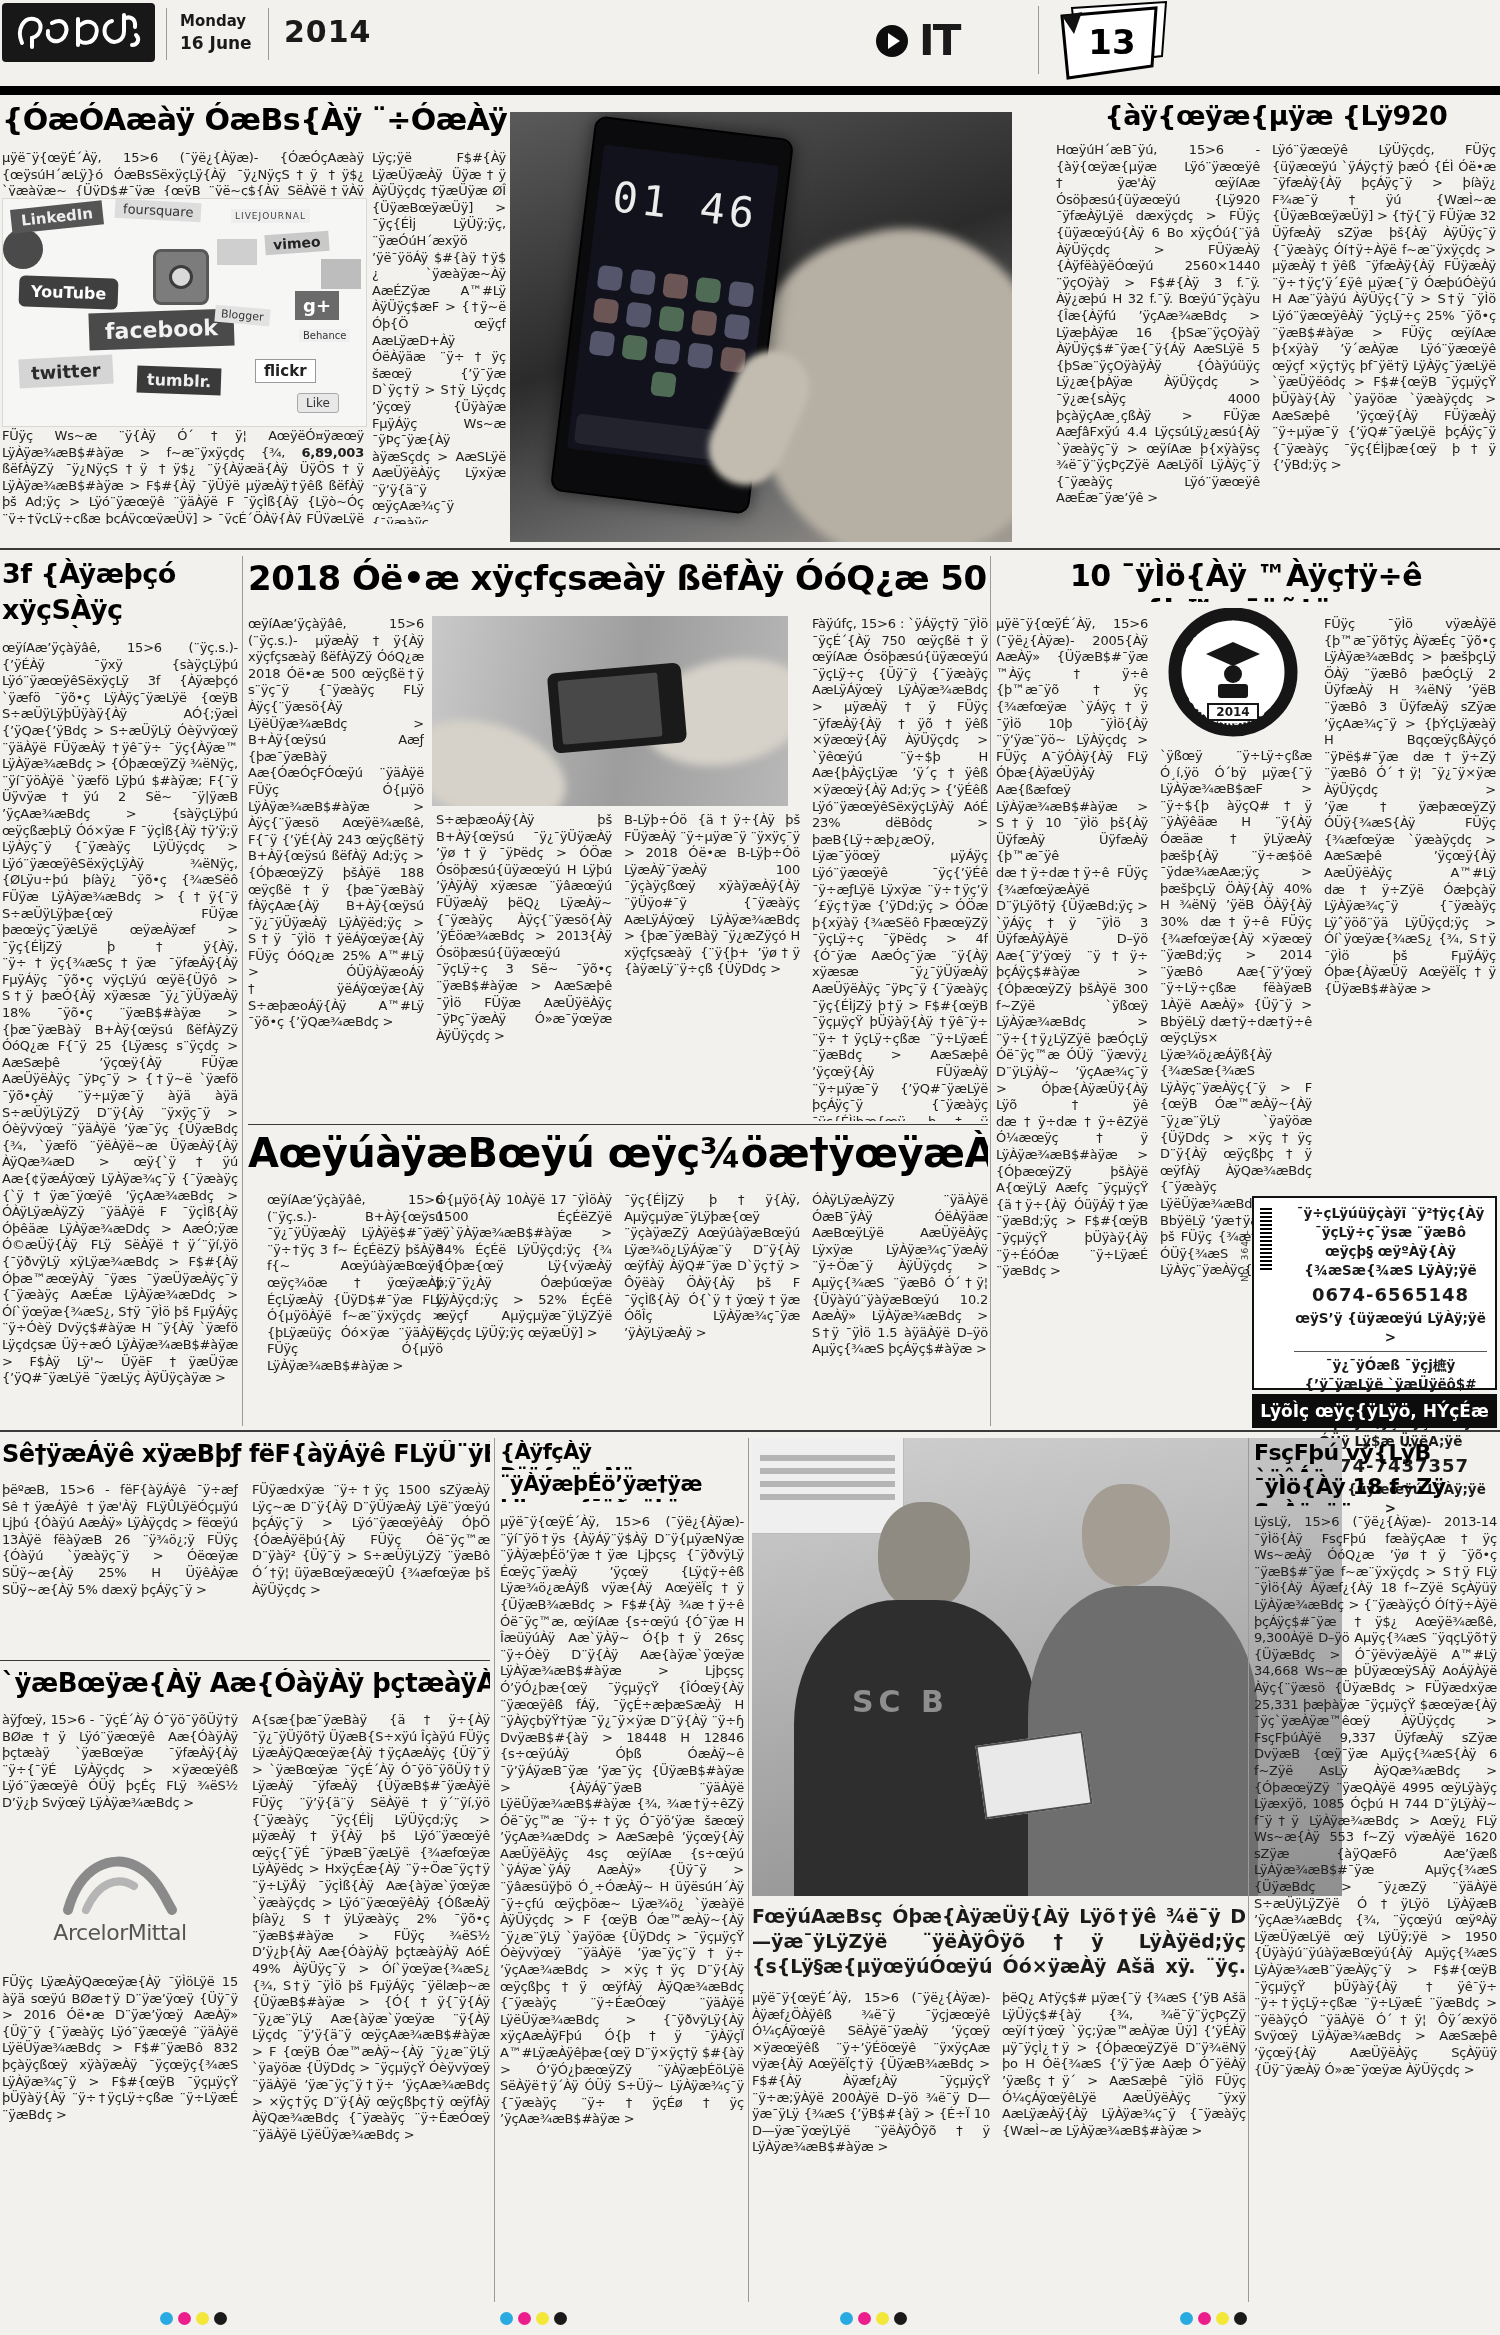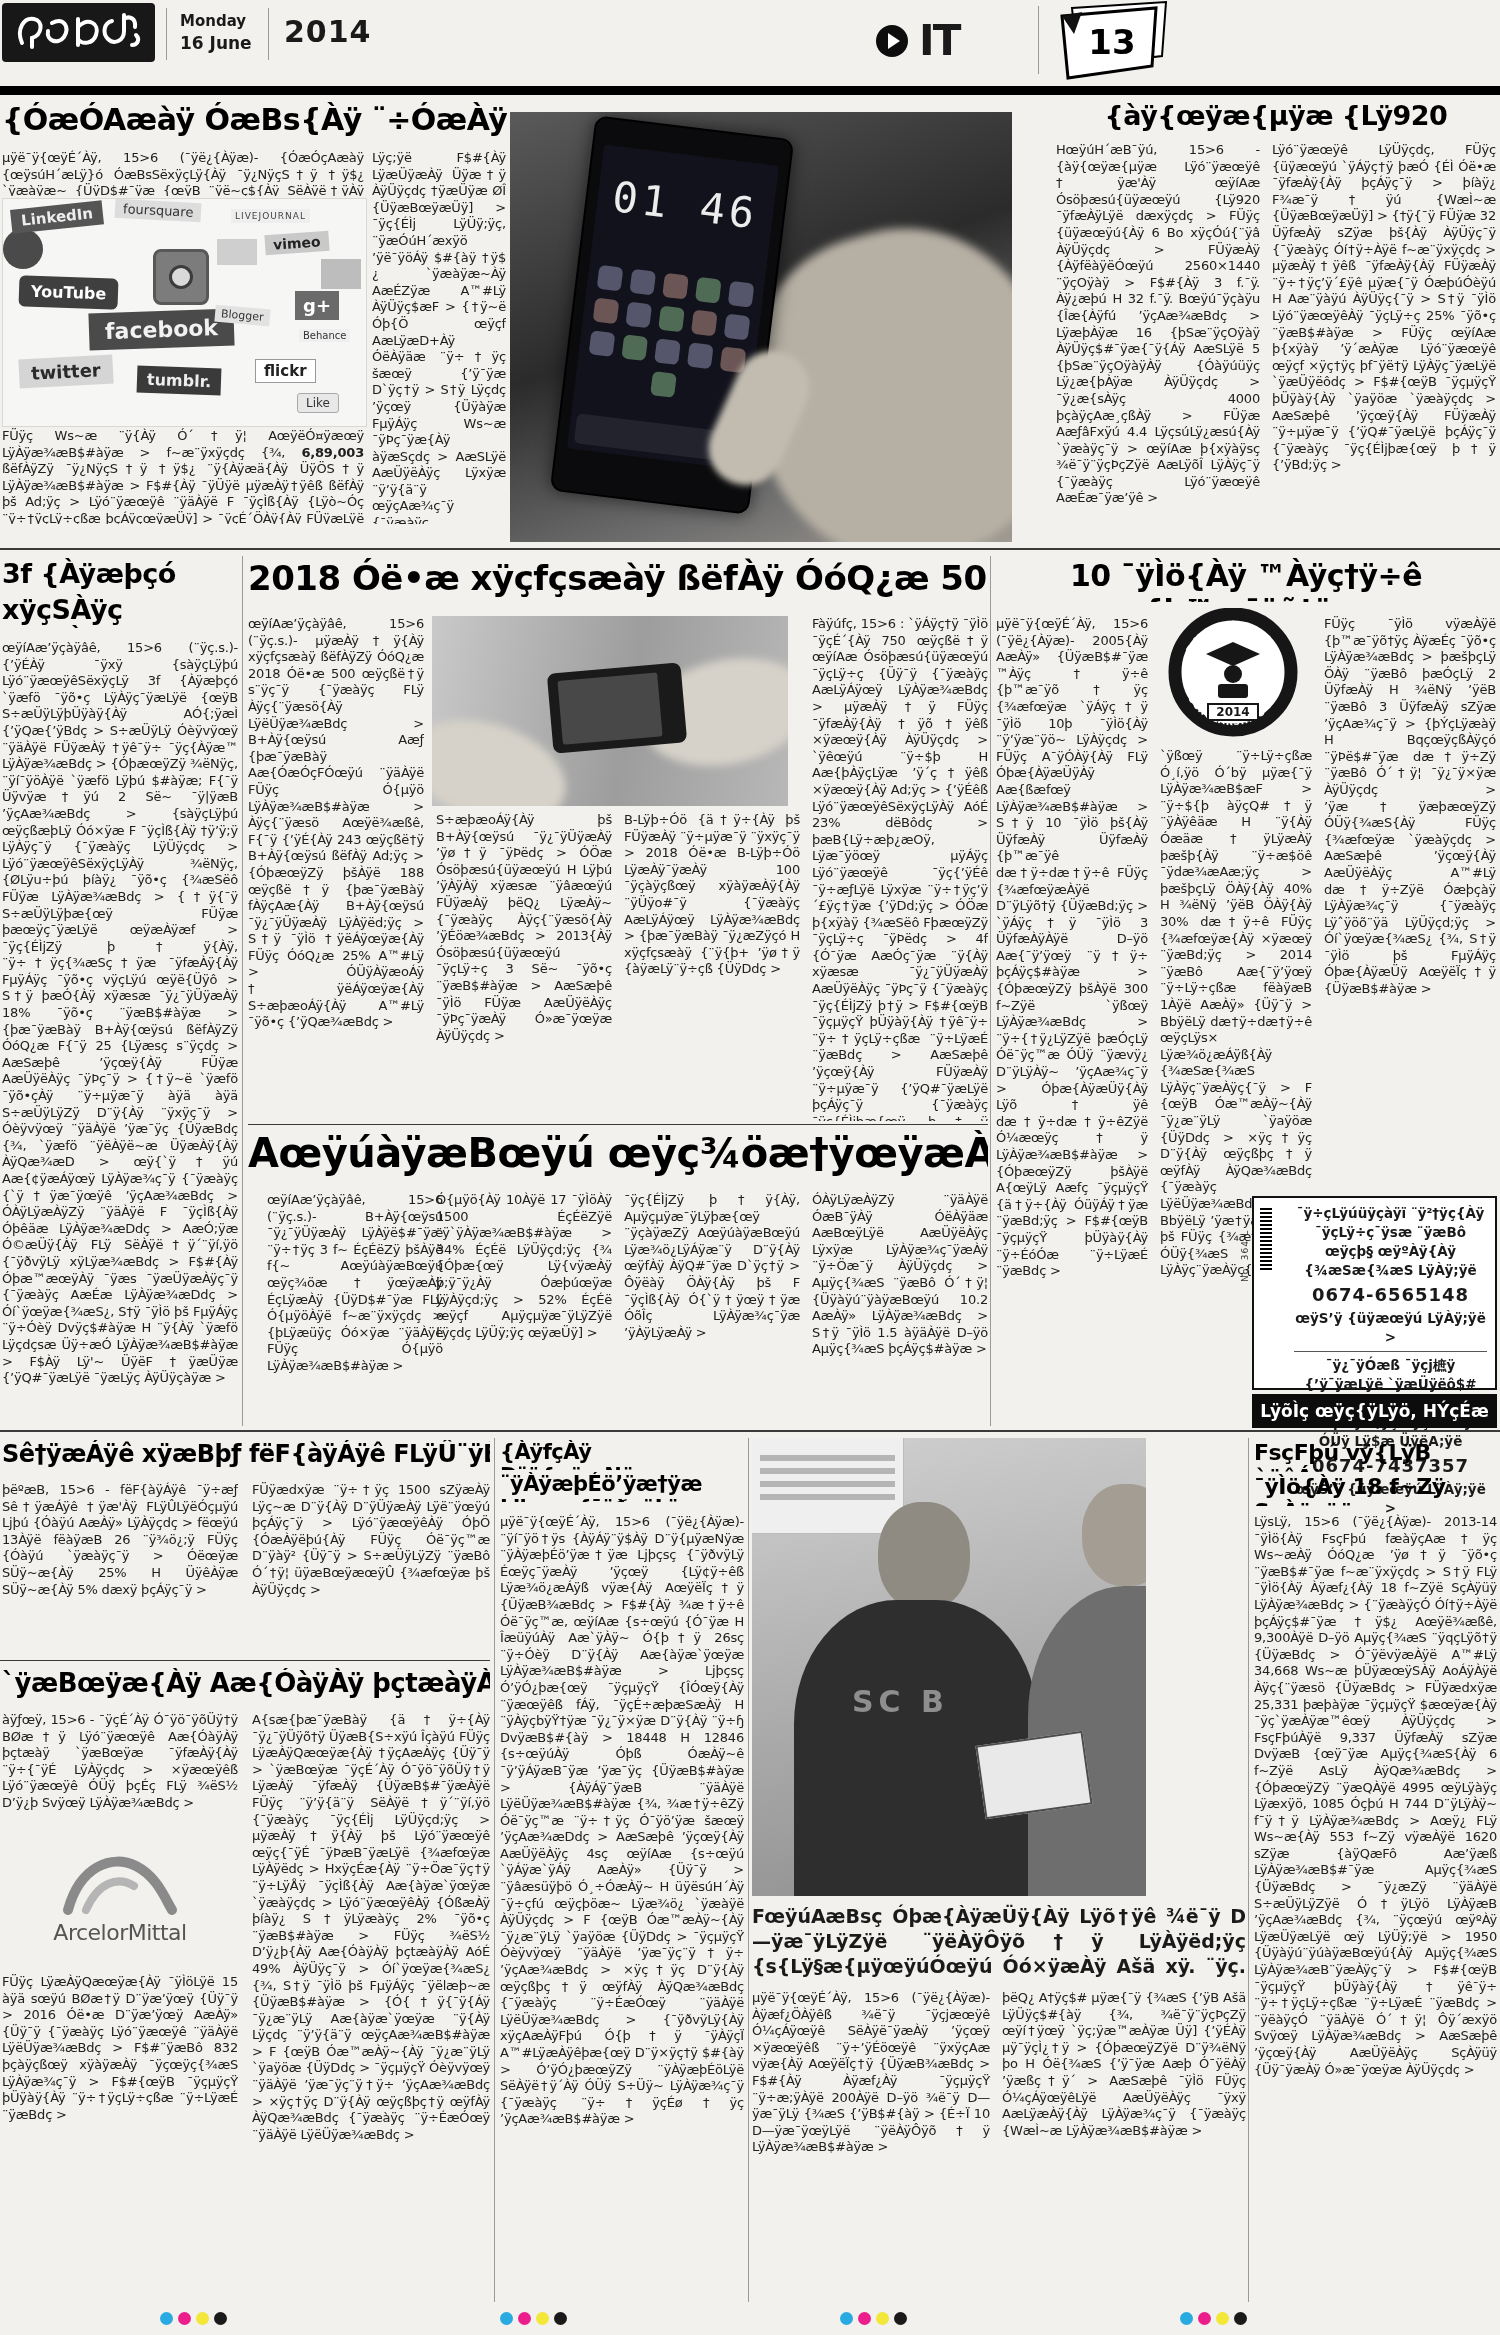--- a/index.html
+++ b/index.html
@@ -244,21 +244,21 @@
   </div>
   <div class="abs col" style="left:2px;top:1974px;width:236px;height:328px;">FÜÿç LÿæÀÿQæœÿæ{Àÿ ¯ÿÌöLÿë 15 àÿä sœÿú BØæ†ÿ D¨ÿæ’ÿœÿ {Üÿ¯ÿ &gt; 2016 Óë•æ D¨ÿæ’ÿœÿ AæÀÿ» {Üÿ¯ÿ {¯ÿæàÿç Lÿó¨ÿæœÿê ¨ÿäÀÿë LÿëÜÿæ¾æBdç &gt; F$#¨ÿæBô 832 þçàÿçßœÿ xÿàÿæÀÿ ¯ÿçœÿç{¾æS LÿÀÿæ¾ç¯ÿ &gt; F$#{œÿB ¯ÿçµÿçŸ þÜÿàÿ{Àÿ ¨ÿ÷†ÿçLÿ÷çßæ ¨ÿ÷LÿæÉ ¨ÿæBdç &gt;</div>
   <div class="abs col" style="left:252px;top:1712px;width:238px;height:590px;">A{sæ{þæ¯ÿæBàÿ {ä†ÿ÷{Àÿ ¯ÿ¿¯ÿÜÿõ†ÿ ÜÿæB{S÷xÿú Îçàÿú FÜÿç LÿæÀÿQæœÿæ{Àÿ †ÿçAæÀÿç {Üÿ¯ÿ &gt; `ÿæBœÿæ ¯ÿçÉ´Àÿ Ó¯ÿö¯ÿõÜÿ†ÿ LÿæÀÿ ¯ÿfæÀÿ {ÜÿæB$#¯ÿæÀÿë FÜÿç ¨ÿ’ÿ{ä¨ÿ SëÀÿë†ÿ´¨ÿí‚ÿö {¯ÿæàÿç ¯ÿç{ÉÌj LÿÜÿçd;ÿç &gt; µÿæÀÿ†ÿ{Àÿ þš Lÿó¨ÿæœÿê œÿç{¯ÿÉ ¯ÿÞæB¯ÿæLÿë {¾æfœÿæ LÿÀÿëdç &gt; HxÿçÉæ{Àÿ ¨ÿ÷Öæ¯ÿç†ÿ ¨ÿ÷LÿÅÿ ¯ÿçÌß{Àÿ Aæ{àÿæ`ÿœÿæ `ÿæàÿçdç &gt; Lÿó¨ÿæœÿêÀÿ {ÓßæÀÿ þíàÿ¿ S†ÿLÿæàÿç 2% ¯ÿõ•ç ¨ÿæB$#àÿæ &gt; FÜÿç ¾ëS½ D’ÿ¿þ{Àÿ Aæ{ÓàÿÀÿ þçtæàÿÀÿ AóÉ 49% ÀÿÜÿç¯ÿ &gt; Óí`ÿœÿæ{¾æS¿ {¾, S†ÿ ¯ÿÌö þš FµÿÁÿç ¯ÿëlæþ~æ {ÜÿæB$#àÿæ &gt; {Ó{†ÿ{¯ÿ{Áÿ ¯ÿ¿æ¨ÿLÿ Aæ{àÿæ`ÿœÿæ ¨ÿ{Àÿ Lÿçdç ¨ÿ’ÿ{ä¨ÿ œÿçAæ¾æB$#àÿæ &gt; F {œÿB Óæ™æÀÿ~{Àÿ ¯ÿ¿æ¨ÿLÿ `ÿaÿöæ {ÜÿDdç &gt; ¯ÿçµÿçŸ Óèÿvÿœÿ ¨ÿäÀÿë ’ÿæ¯ÿç¨ÿ†ÿ÷ ’ÿçAæ¾æBdç &gt; ×ÿç†ÿç D¨ÿ{Àÿ œÿçßþç†ÿ œÿfÀÿ ÀÿQæ¾æBdç {¯ÿæàÿç ¨ÿ÷ÉæÓœÿ ¨ÿäÀÿë LÿëÜÿæ¾æBdç &gt;</div>
   <div class="abs vrule" style="left:494px;top:1438px;height:864px;"></div>
 
   <div class="abs hl" style="left:500px;top:1440px;width:246px;height:30px;font-size:21px;">{ÀÿfçÀÿ D¨ÿ{µÿæNÿæ</div>
   <div class="abs hl" style="left:500px;top:1472px;width:246px;height:30px;font-size:21px;">¨ÿÀÿæþÉö’ÿæ†ÿæ Ljþçsç {¯ÿðvÿLÿ</div>
   <div class="abs col" style="left:500px;top:1514px;width:244px;height:788px;">µÿë¯ÿ{œÿÉ´Àÿ, 15&gt;6 (¯ÿë¿{Àÿæ)- ¨ÿí¯ÿö†ÿs {ÀÿÁÿ¨ÿ$Àÿ D¨ÿ{µÿæNÿæ ¨ÿÀÿæþÉö’ÿæ†ÿæ Ljþçsç {¯ÿðvÿLÿ Éœÿç¯ÿæÀÿ ’ÿçœÿ {Lÿ¢ÿ÷êß Lÿæ¾ö¿æÁÿß vÿæ{Àÿ AœÿëÏç†ÿ {ÜÿæB¾æBdç &gt; F$#{Àÿ ¾æ†ÿ÷ê Óë¯ÿç™æ, œÿíAæ {s÷œÿú {Ó¯ÿæ H ÎæüÿúÀÿ Aæ`ÿÀÿ~ Ó{þ†ÿ 26sç ¨ÿ÷Óèÿ D¨ÿ{Àÿ Aæ{àÿæ`ÿœÿæ LÿÀÿæ¾æB$#àÿæ &gt; Ljþçsç Ó’ÿÓ¿þæ{œÿ ¯ÿçµÿçŸ {ÎÓœÿ{Àÿ ¨ÿæœÿêß fÁÿ, ¯ÿçÉ÷æþæSæÀÿ H ¨ÿÀÿçbÿŸ†ÿæ ¯ÿ¿¯ÿ×ÿæ D¨ÿ{Àÿ ¨ÿ÷ɧ DvÿæB$#{àÿ &gt; 18448 H 12846 {s÷œÿúÀÿ Óþß ÓæÀÿ~ê ¯ÿ’ÿÁÿæB¯ÿæ ’ÿæ¯ÿç {ÜÿæB$#àÿæ &gt; {ÀÿÁÿ¯ÿæB ¨ÿäÀÿë LÿëÜÿæ¾æB$#àÿæ {¾, ¾æ†ÿ÷êZÿ Óë¯ÿç™æ ¨ÿ÷†ÿç Ó¯ÿö’ÿæ šæœÿ ’ÿçAæ¾æDdç &gt; AæSæþê ’ÿçœÿ{Àÿ AæÜÿëÀÿç 4sç œÿíAæ {s÷œÿú `ÿÁÿæ`ÿÁÿ AæÀÿ» {Üÿ¯ÿ &gt; ¨ÿâæsüÿþö Ó¸÷ÓæÀÿ~ H üÿësúH´Àÿ ¯ÿ÷çfú œÿçþöæ~ Lÿæ¾ö¿ `ÿæàÿë ÀÿÜÿçdç &gt; F {œÿB Óæ™æÀÿ~{Àÿ ¯ÿ¿æ¨ÿLÿ `ÿaÿöæ {ÜÿDdç &gt; ¯ÿçµÿçŸ Óèÿvÿœÿ ¨ÿäÀÿë ’ÿæ¯ÿç¨ÿ†ÿ÷ ’ÿçAæ¾æBdç &gt; ×ÿç†ÿç D¨ÿ{Àÿ œÿçßþç†ÿ œÿfÀÿ ÀÿQæ¾æBdç {¯ÿæàÿç ¨ÿ÷ÉæÓœÿ ¨ÿäÀÿë LÿëÜÿæ¾æBdç &gt; {¯ÿðvÿLÿ{Àÿ xÿçAæÀÿFþú Ó{þ†ÿ ¯ÿÀÿçÏ A™#LÿæÀÿêþæ{œÿ D¨ÿ×ÿç†ÿ $#{àÿ &gt; Ó’ÿÓ¿þæœÿZÿ ¨ÿÀÿæþÉöLÿë SëÀÿë†ÿ´Àÿ ÓÜÿ S÷Üÿ~ LÿÀÿæ¾ç¯ÿ {¯ÿæàÿç ¨ÿ÷†ÿçÉø†ÿç ’ÿçAæ¾æB$#àÿæ &gt;</div>
   <div class="abs vrule" style="left:748px;top:1438px;height:864px;"></div>
 
-  <div class="abs photo3" style="left:752px;top:1438px;width:394px;height:458px;">
+  <div class="abs photo3" style="left:752px;top:1438px;width:590px;height:458px;">
     <div class="p3banner">
         <b></b>
         <b></b>
         <b></b>
         <b></b>
       </div>
     <div class="head" style="left:126px;top:64px;width:92px;height:108px;background:#8f8a82;"></div>
     <div class="torso" style="left:42px;top:162px;width:244px;height:296px;background:#2e2e2e;">
       <span class="shirttx" style="left:58px;top:84px;">SC B</span>
     </div>

